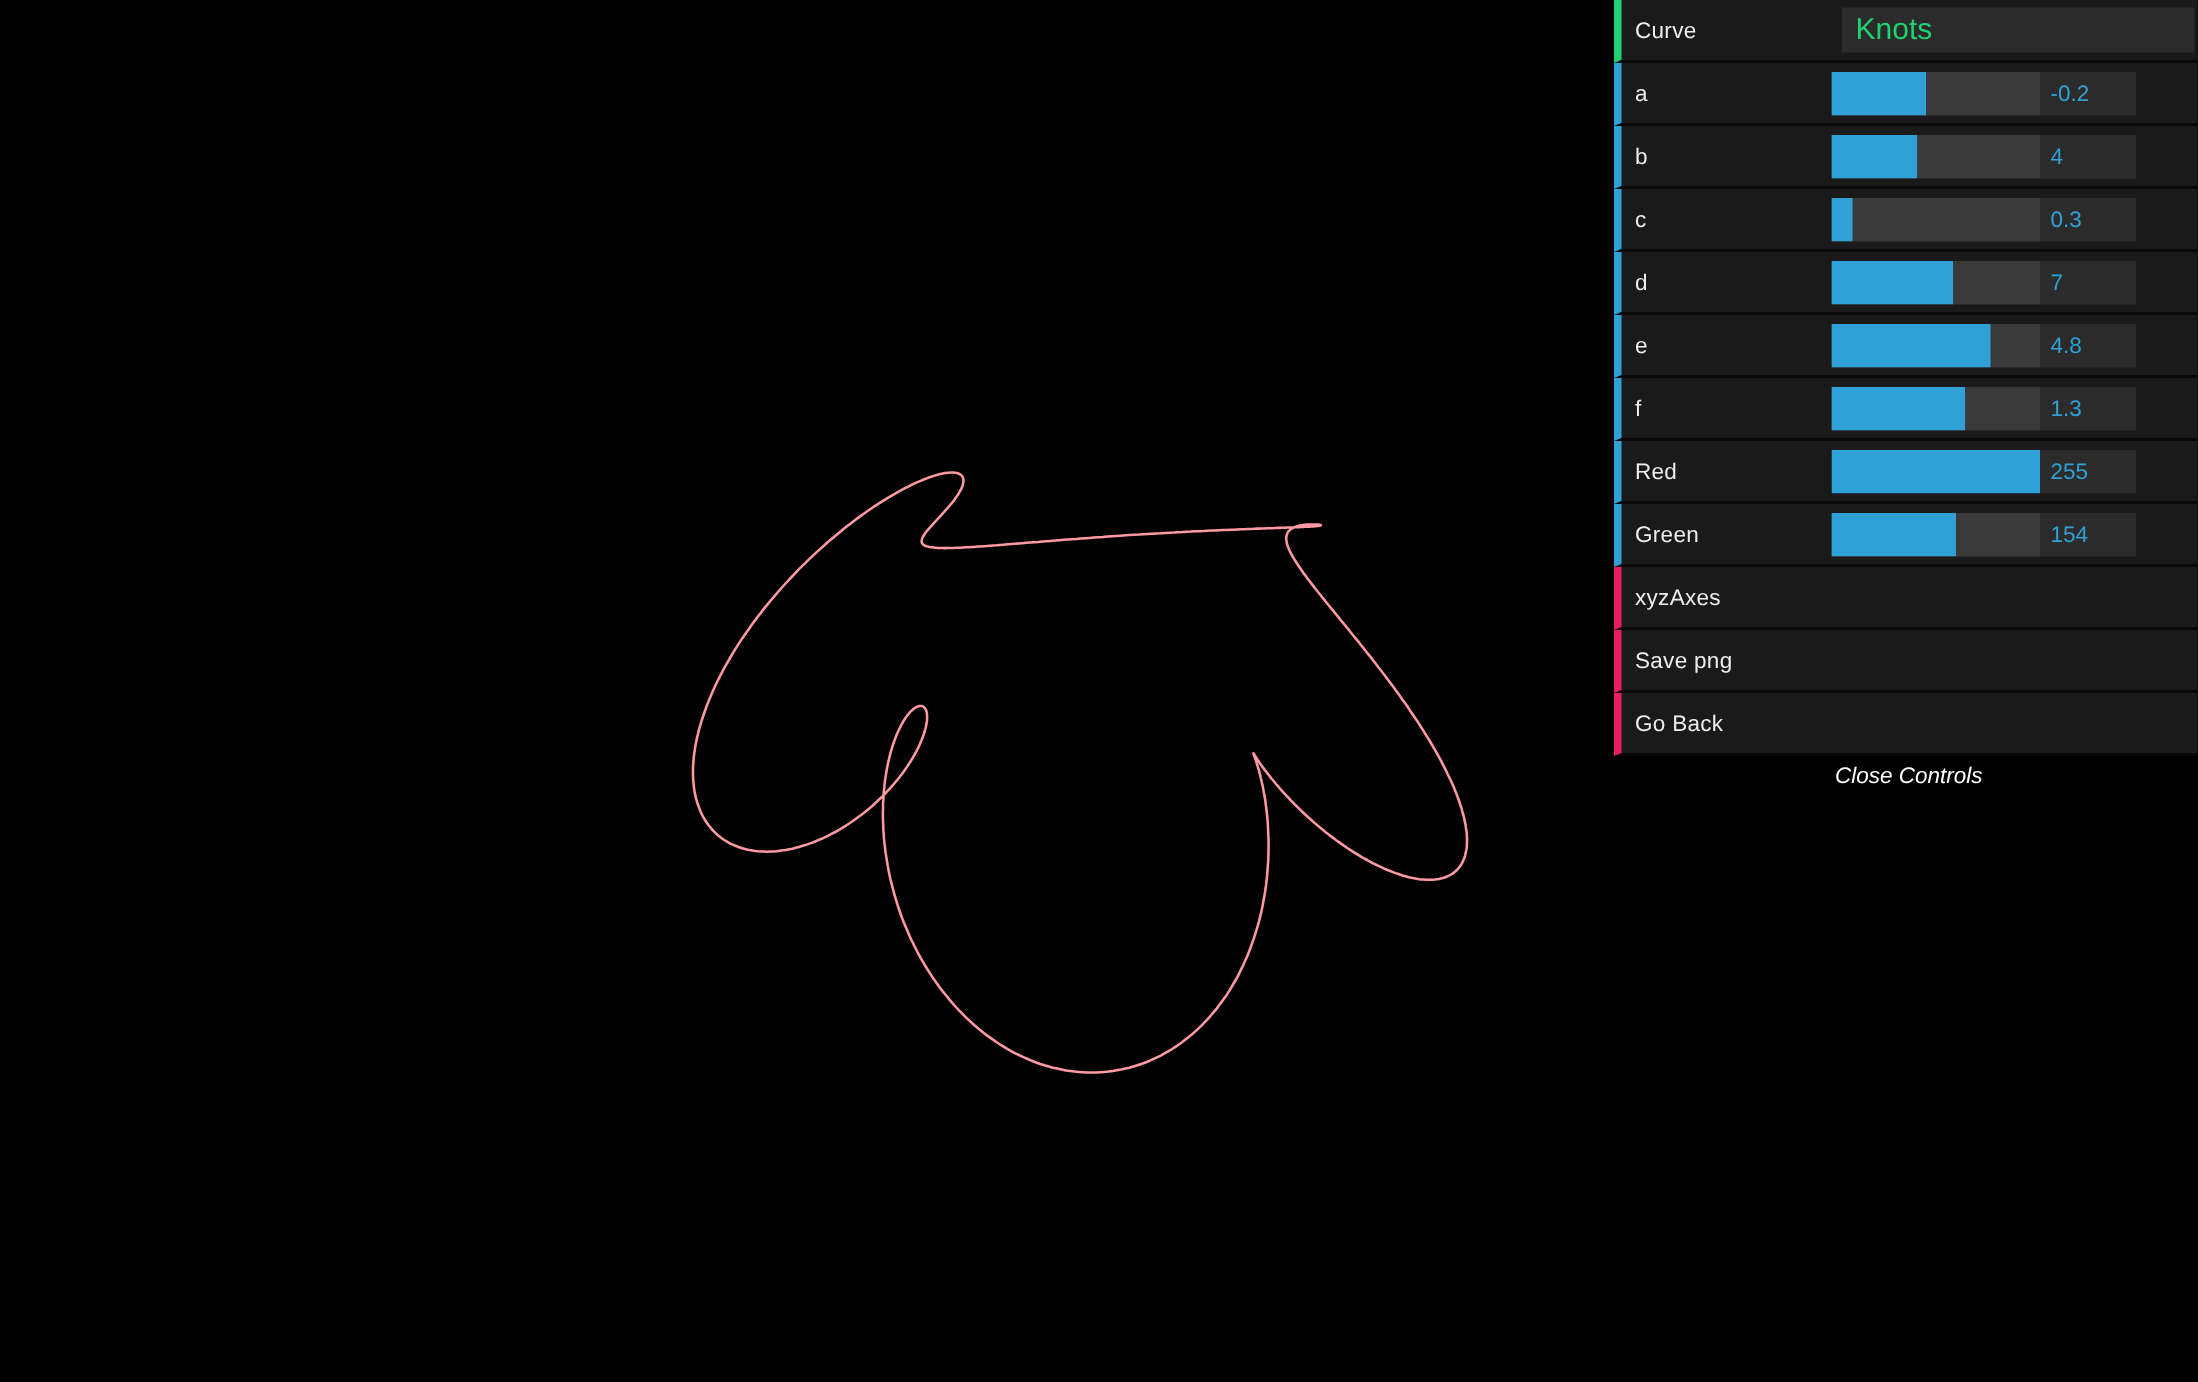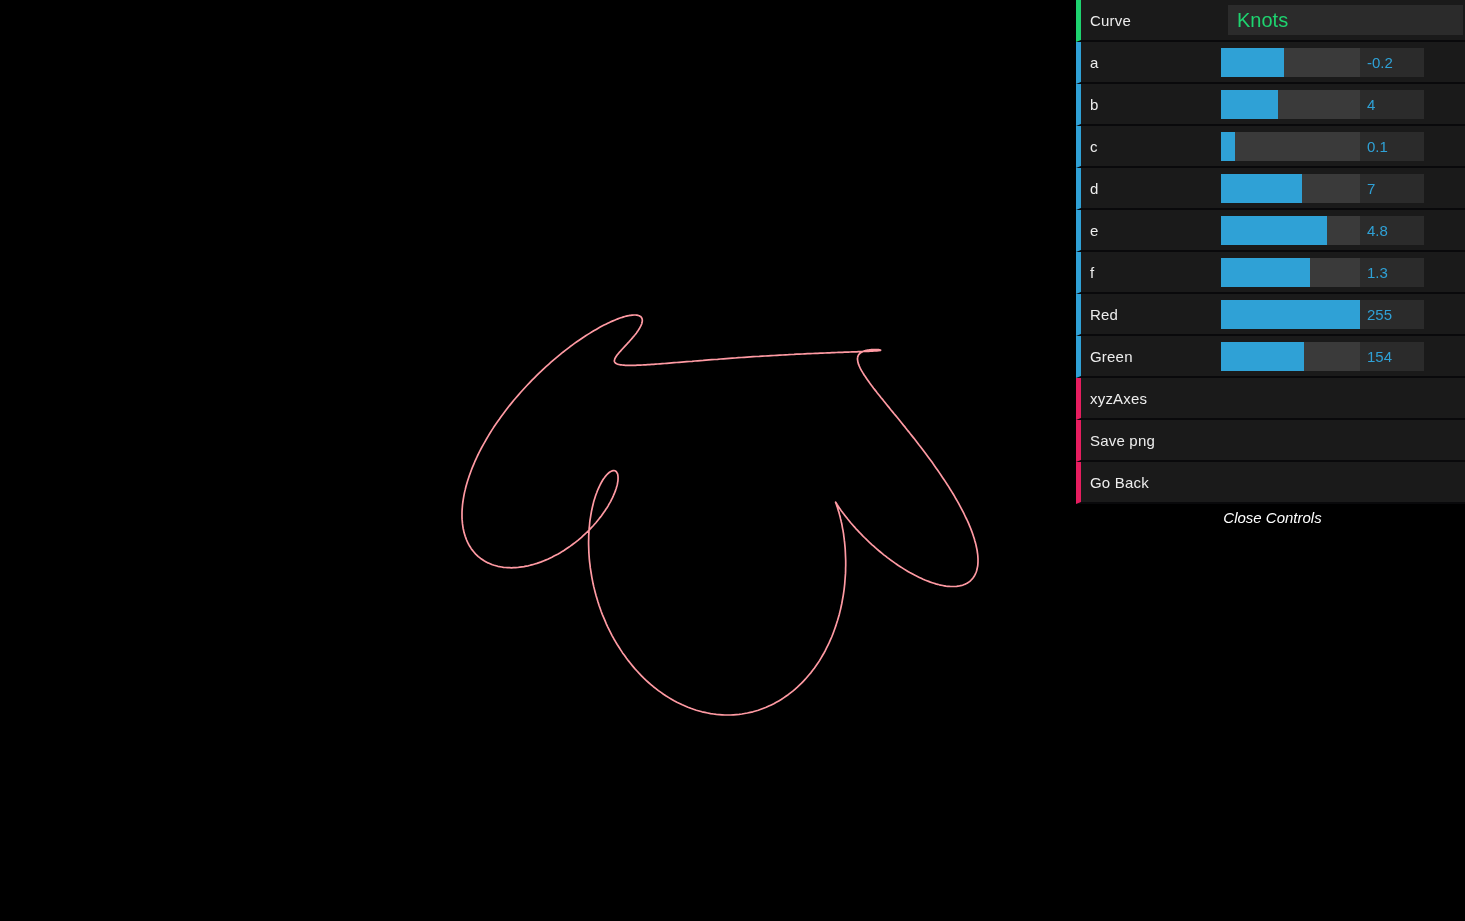--- a/index.html
+++ b/index.html
@@ -70,21 +70,21 @@
         <div class="fill" style="width: 41%;"></div>
       </div>
     <div class="numbox">4</div>
   </div>
 
   <div class="row num">
     <span class="lbl">c</span>
     <div class="slider">
         <div class="fill" style="width: 10%;"></div>
       </div>
-    <div class="numbox">0.1</div>
+    <div class="numbox">0.3</div>
   </div>
 
   <div class="row num">
     <span class="lbl">d</span>
     <div class="slider">
         <div class="fill" style="width: 58%;"></div>
       </div>
     <div class="numbox">7</div>
   </div>
 

